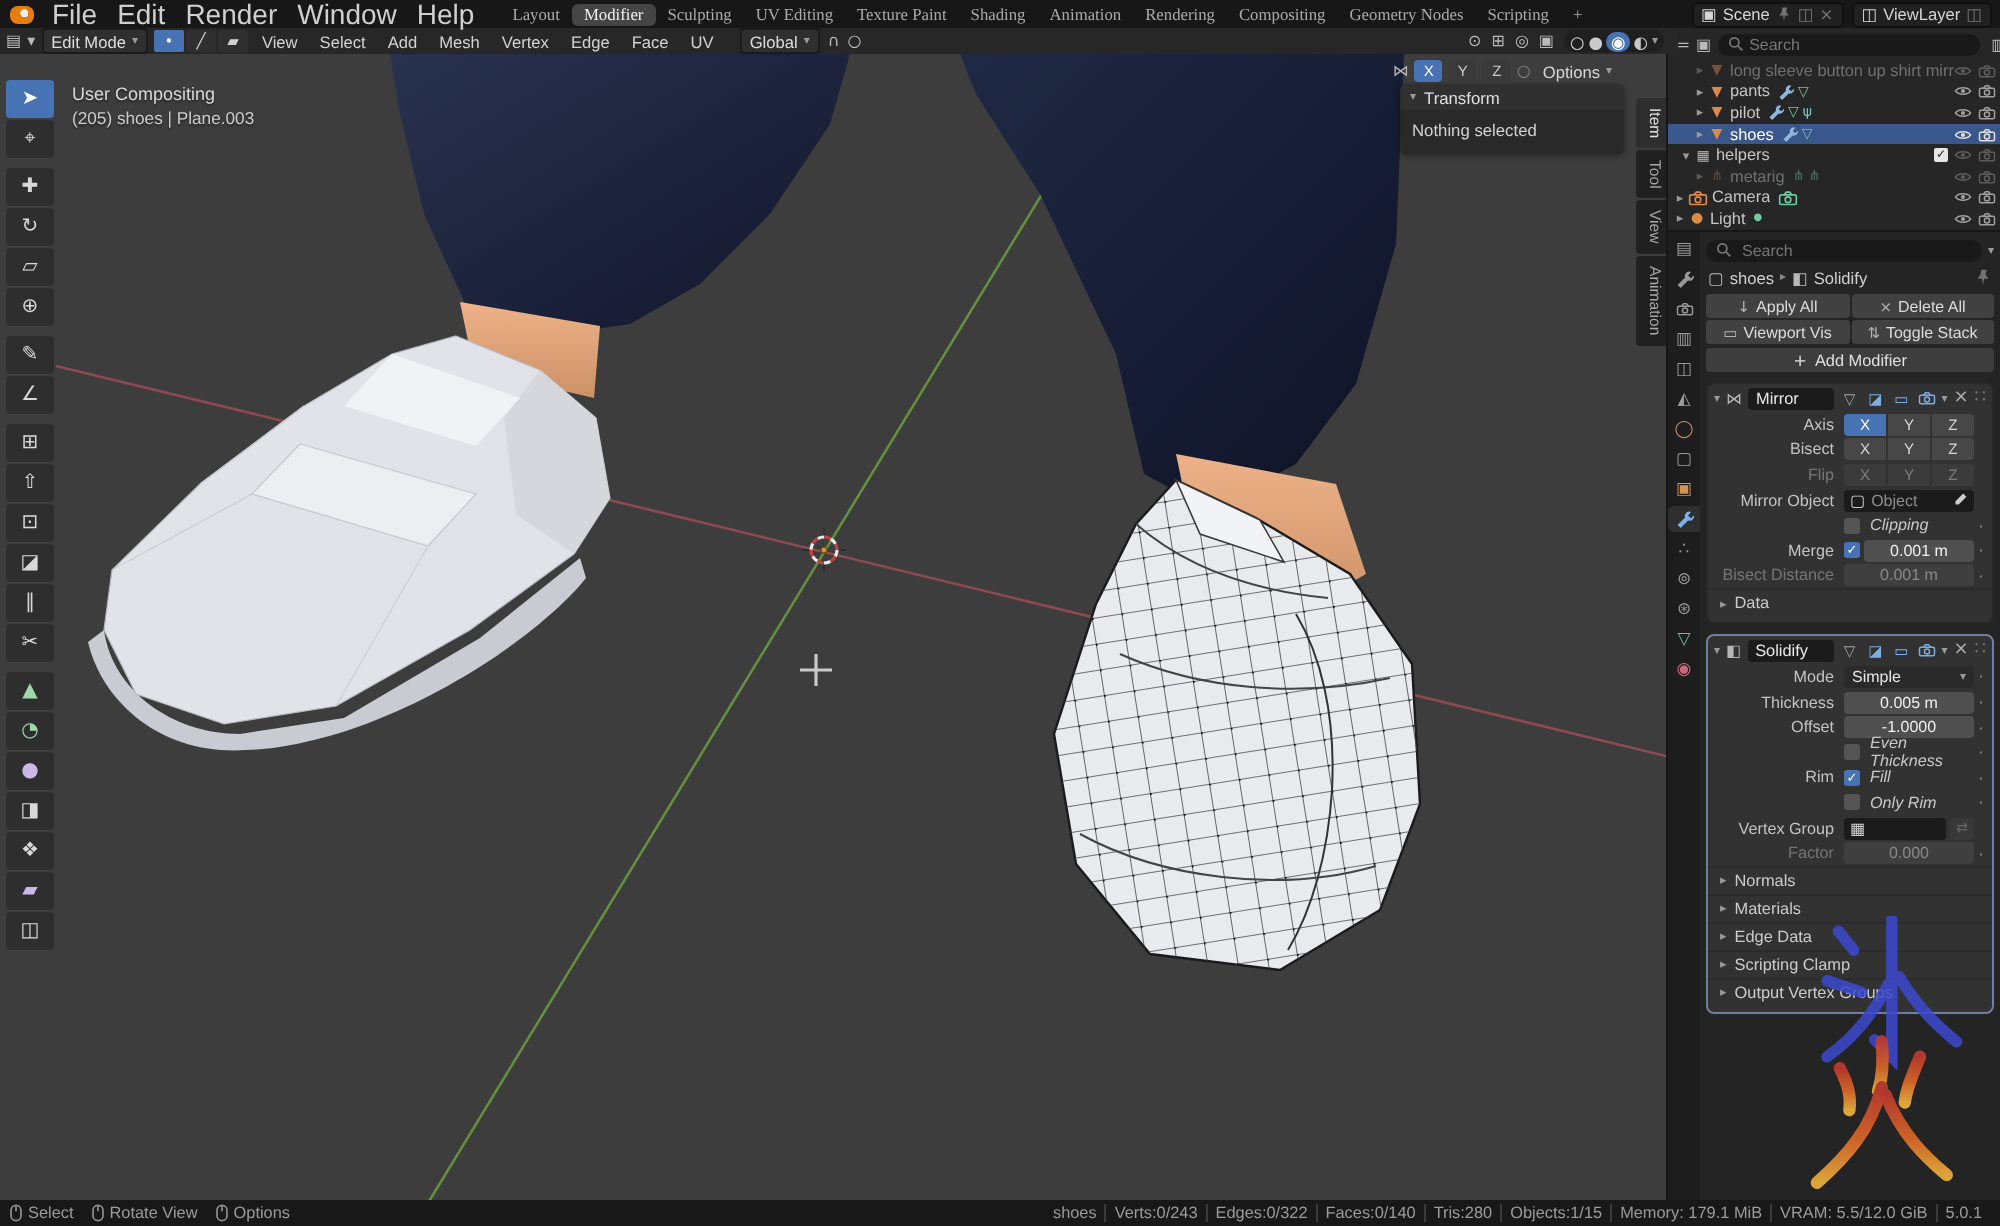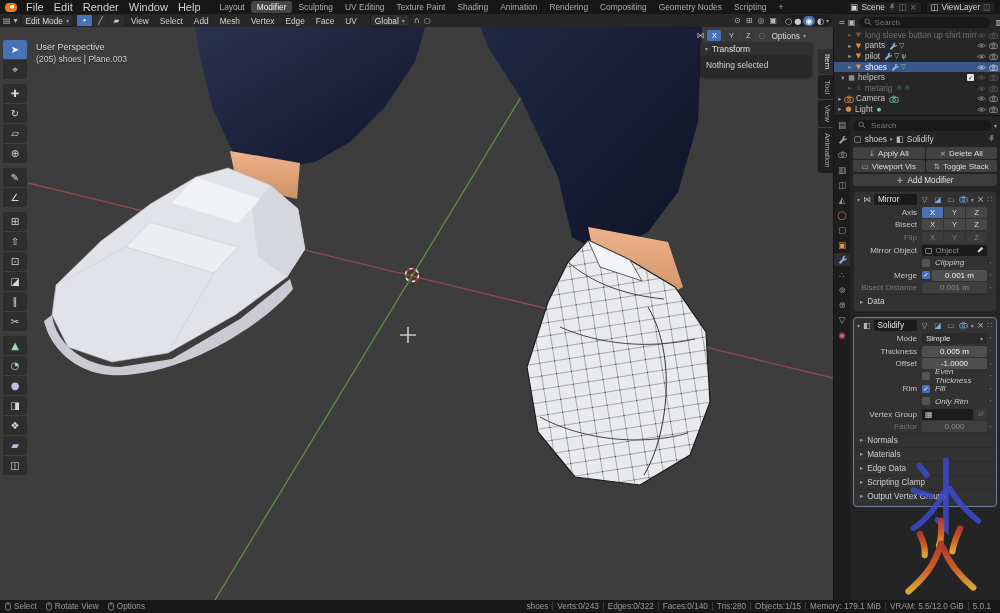--- a/index.html
+++ b/index.html
@@ -2,23 +2,23 @@
 <html><head>
 <meta charset="utf-8">
 <style>
   html,body{margin:0;padding:0;background:#000;}
   #root{position:relative;width:1000px;height:613px;background:#161616;overflow:hidden;
         font-family:"Liberation Sans","DejaVu Sans",sans-serif;color:#c9c9c9;font-size:9px;cursor:default;}
   .glyph{font-family:"DejaVu Sans",sans-serif;}
   
   .menubar{position:absolute;top:0;left:0;right:0;height:14px;background:#171717;display:flex;align-items:center;padding:0 4px;z-index:40;}
   .blogo{width:12px;height:9px;border-radius:4px;background:radial-gradient(circle at 60% 40%,#eee 0 2px,#e87d0d 2px 100%);margin:0 4px 0 1px;}
-  .mitem{padding:0 5px;font-size:11px;color:#cfcfcf;line-height:14px;}
+  .mitem{padding:0 5px;font-size:14px;color:#cfcfcf;line-height:14px;}
   .wswrap{display:flex;margin-left:8px;}
-  .ws{padding:1px 6px;border-radius:3px;font-size:8.4px;color:#ababab;white-space:nowrap;}
+  .ws{padding:1px 6px;border-radius:3px;font-size:8.4px;color:#ababab;white-space:nowrap;font-family:Liberation Serif, serif;}
   .ws.active{background:#454545;color:#f2f2f2;}
   .mb-right{margin-left:auto;display:flex;align-items:center;gap:4px;}
   .mwidget{display:flex;align-items:center;gap:3px;background:#202020;border:1px solid #101010;border-radius:3px;padding:0 4px;height:11px;font-size:8.3px;color:#d5d5d5;}
   .dim{opacity:.45;}
   
   .vheader{position:absolute;top:14px;left:0;width:833px;height:13px;background:#272727;display:flex;align-items:center;gap:3px;padding:0 3px;z-index:35;font-size:8.3px;}
   .hicon{color:#b9b9b9;font-size:8px;}
   .dd{display:flex;align-items:center;gap:3px;background:#2f2f2f;border:1px solid #1b1b1b;border-radius:2px;padding:0 4px;height:11px;color:#dedede;}
   .smg{display:flex;gap:1px;}
   .smb{width:15px;height:11px;background:#2f2f2f;display:flex;align-items:center;justify-content:center;border-radius:1px;color:#cfcfcf;font-size:7.5px;}
@@ -295,21 +295,21 @@
         <path d="M0,-11V-7.5 M0,7.5V11 M-11,0H-7.5 M7.5,0H11" stroke="#2e2e2e" stroke-width="1"></path>
         <circle r="1.6" fill="#d88f2e" stroke="#4a3310" stroke-width="0.5"></circle>
       </g>
 
       <g transform="translate(408,308)">
         <path d="M0,-8V8 M-8,0H8" stroke="#c9c9c9" stroke-width="1.6"></path>
       </g>
     </svg>
 
     <div class="vp-info">
-      <div>User Perspective</div>
+      <div>User Compositing</div>
       <div class="l2">(205) shoes | Plane.003</div>
     </div>
 
     <div class="toolbar">
       <div class="tool active">➤</div>
       <div class="tool">⌖</div>
       <div class="tool tgap">✚</div>
       <div class="tool">↻</div>
       <div class="tool">▱</div>
       <div class="tool">⊕</div>

